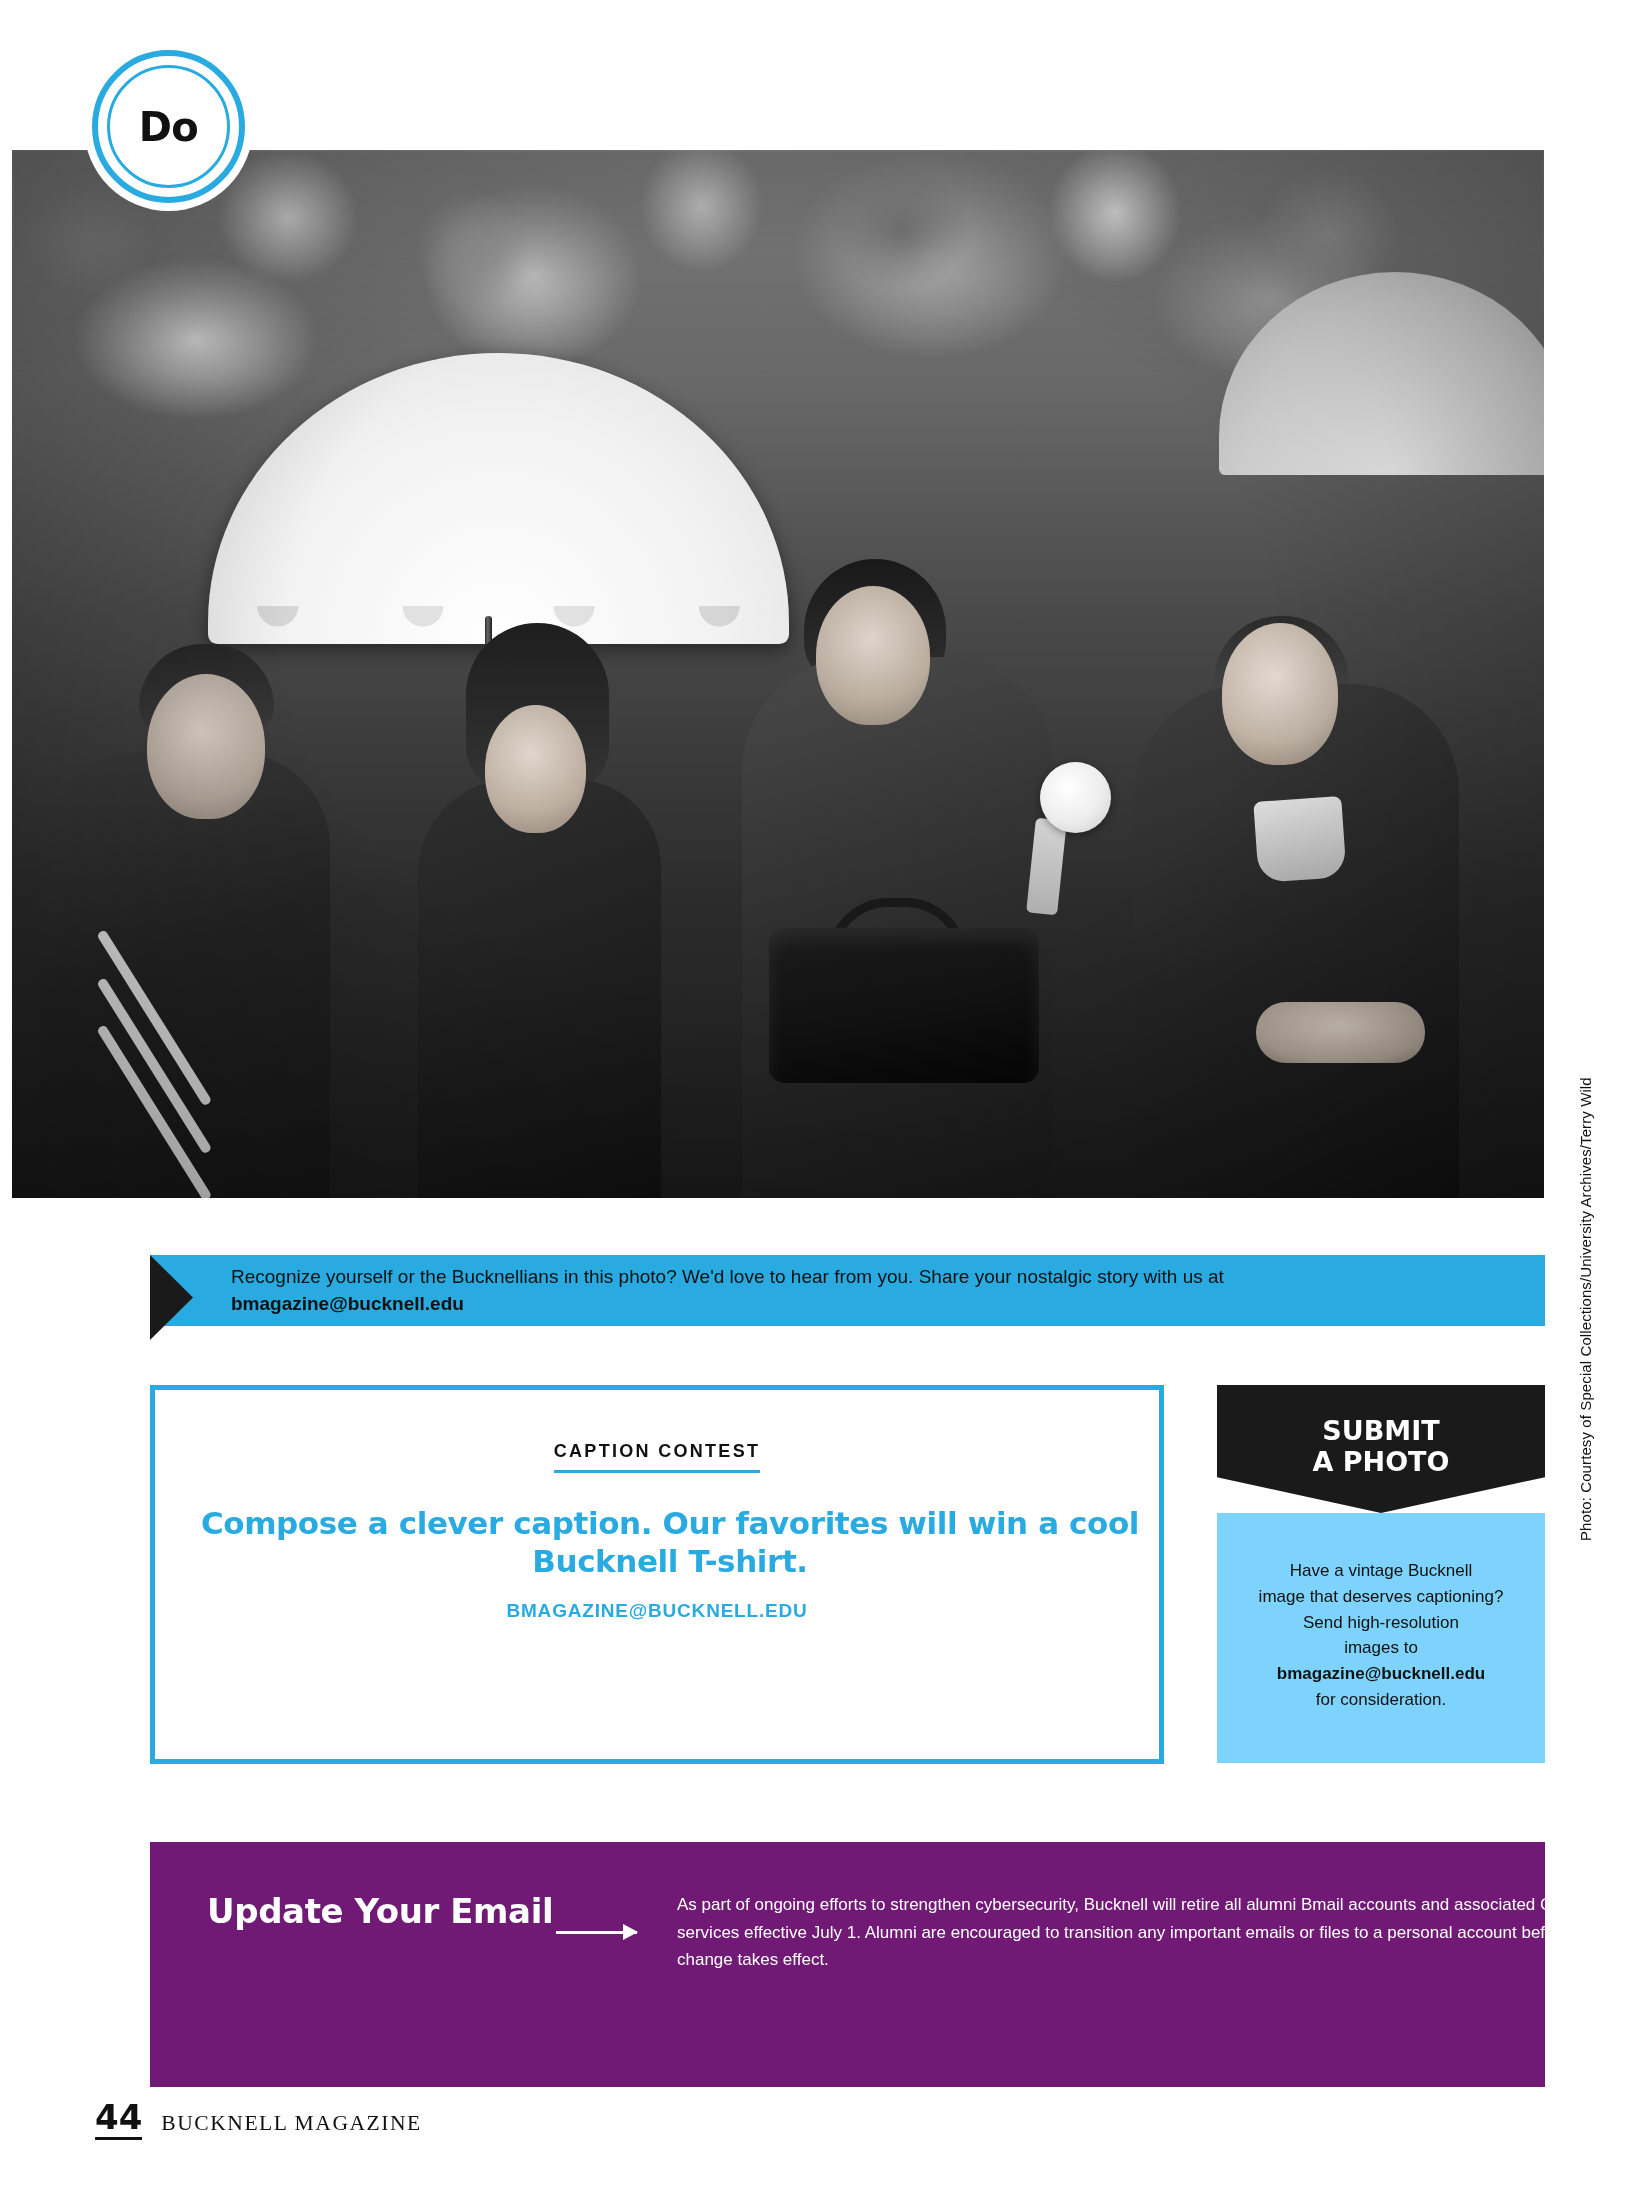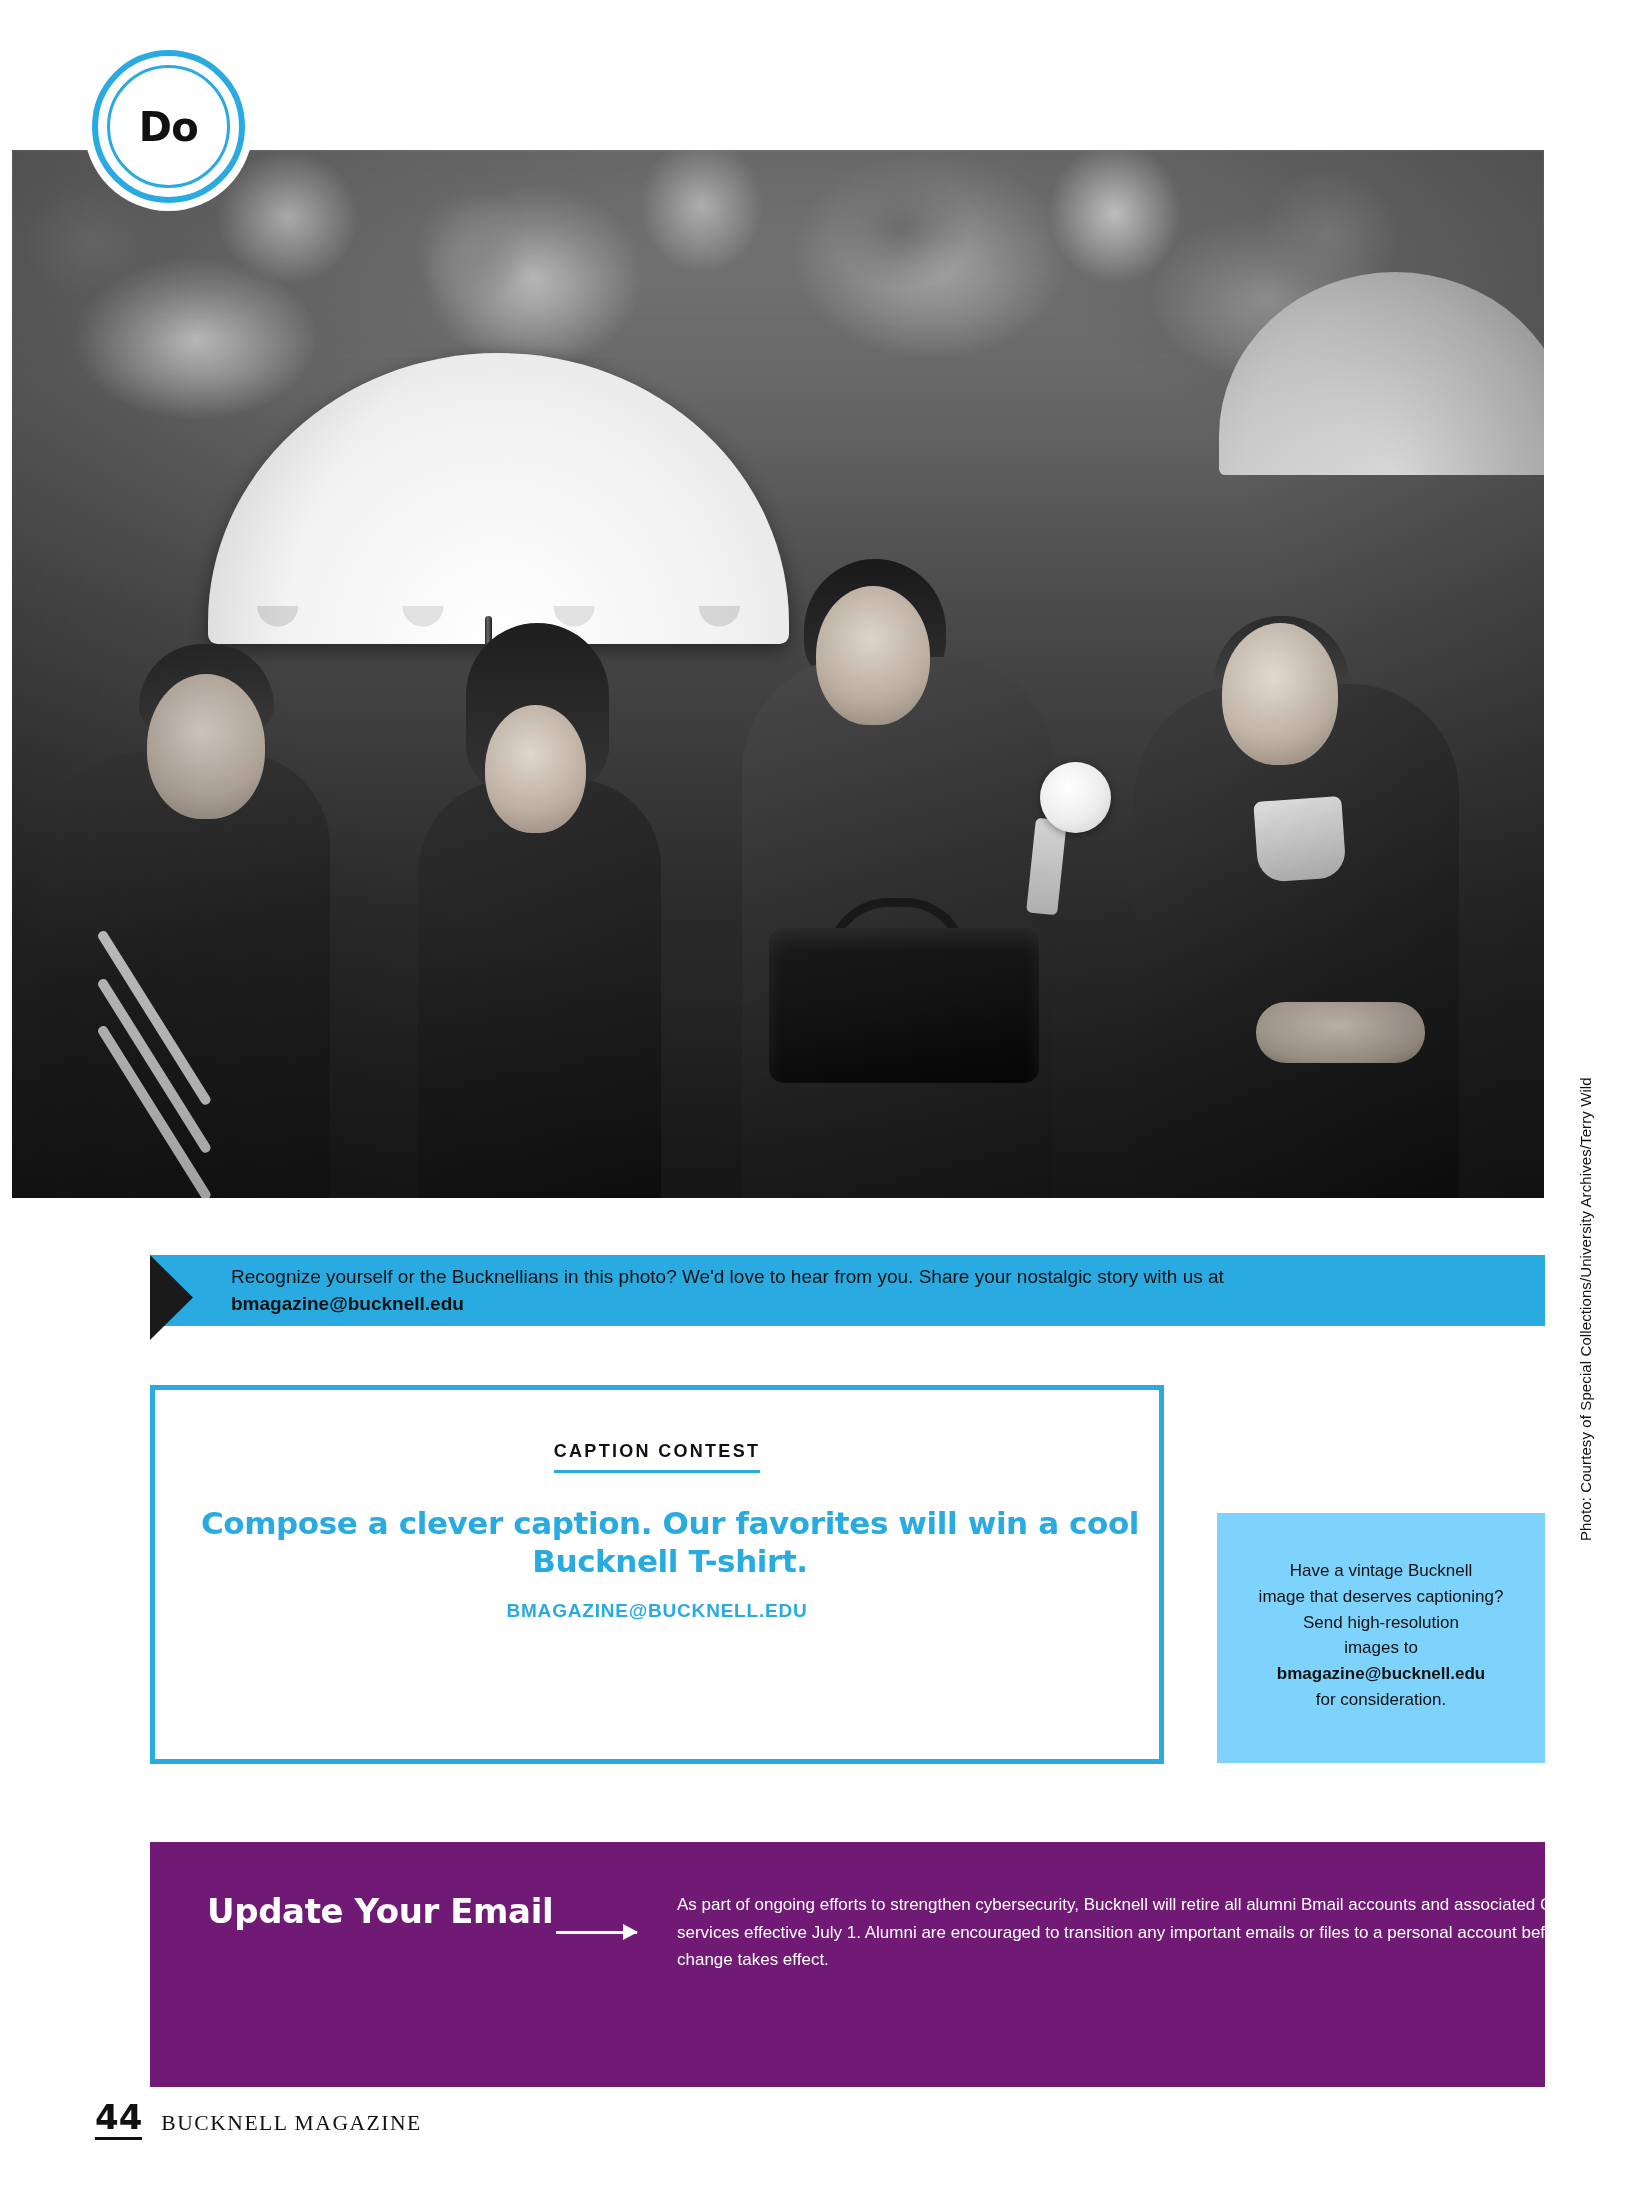--- a/index.html
+++ b/index.html
@@ -563,20 +563,24 @@
 </div>
 <div class="recognize-arrow"></div>
 
 <div class="caption-box">
   <div class="caption-kicker">CAPTION CONTEST</div>
   <div class="caption-head">Compose a clever caption. Our favorites will win a cool Bucknell T-shirt.</div>
   <div class="caption-email">BMAGAZINE@BUCKNELL.EDU</div>
 </div>
 
 <div class="submit-box">
+  <div class="submit-head">
+    <span>SUBMIT</span><br>
+    <span>A PHOTO</span>
+  </div>
   <div class="submit-body">
     <span>Have a vintage Bucknell</span><br>
     <span>image that deserves captioning?</span><br>
     <span>Send high-resolution</span><br>
     <span>images to</span><br>
     <b>bmagazine@bucknell.edu</b><br>
     <span>for consideration.</span>
   </div>
 </div>
 

